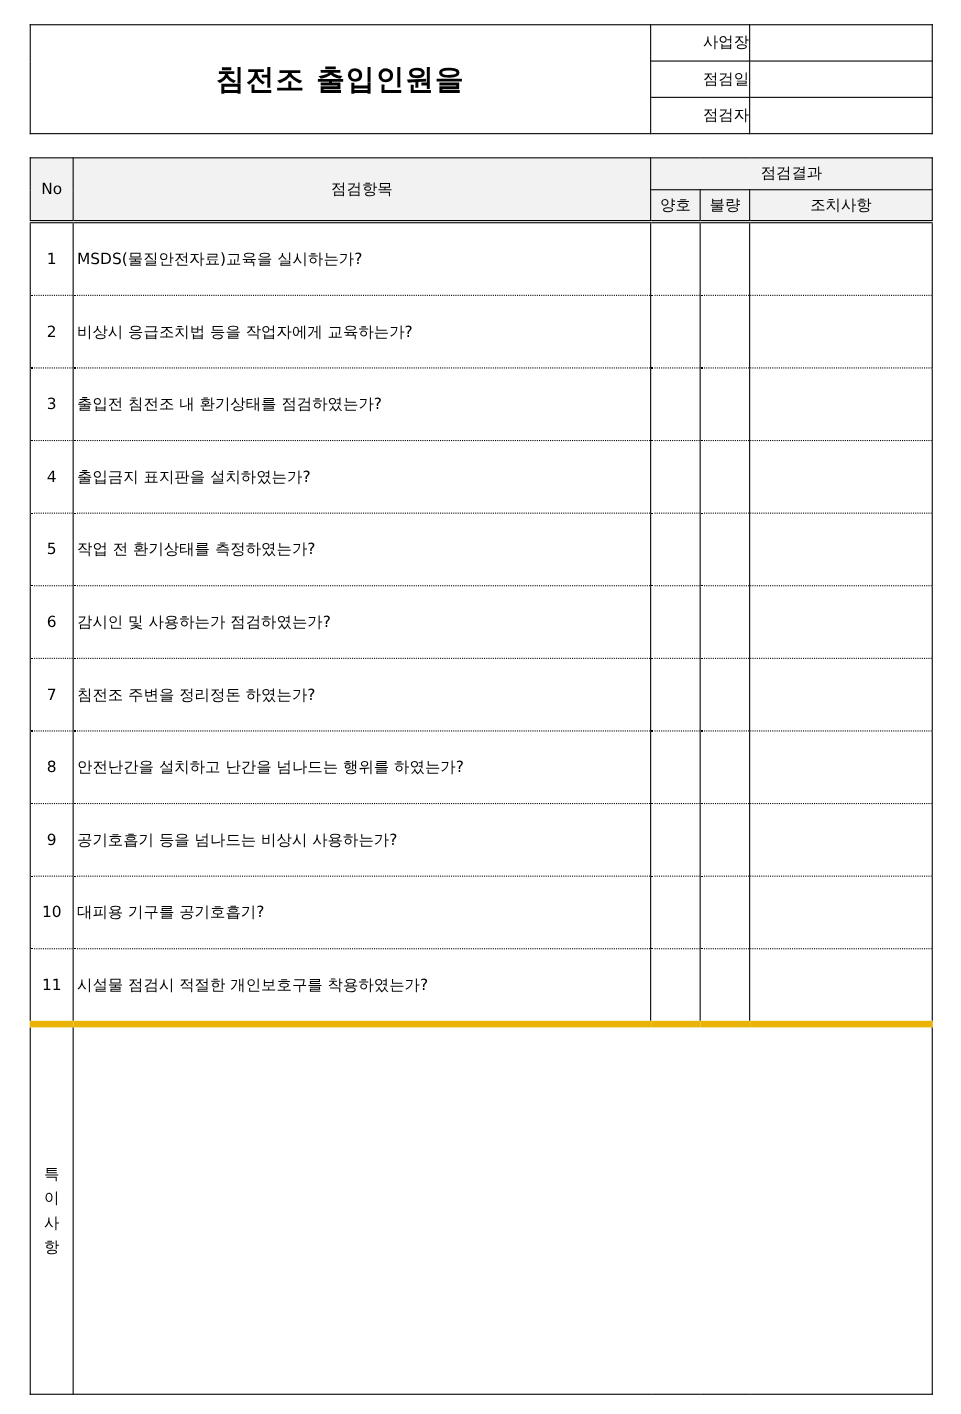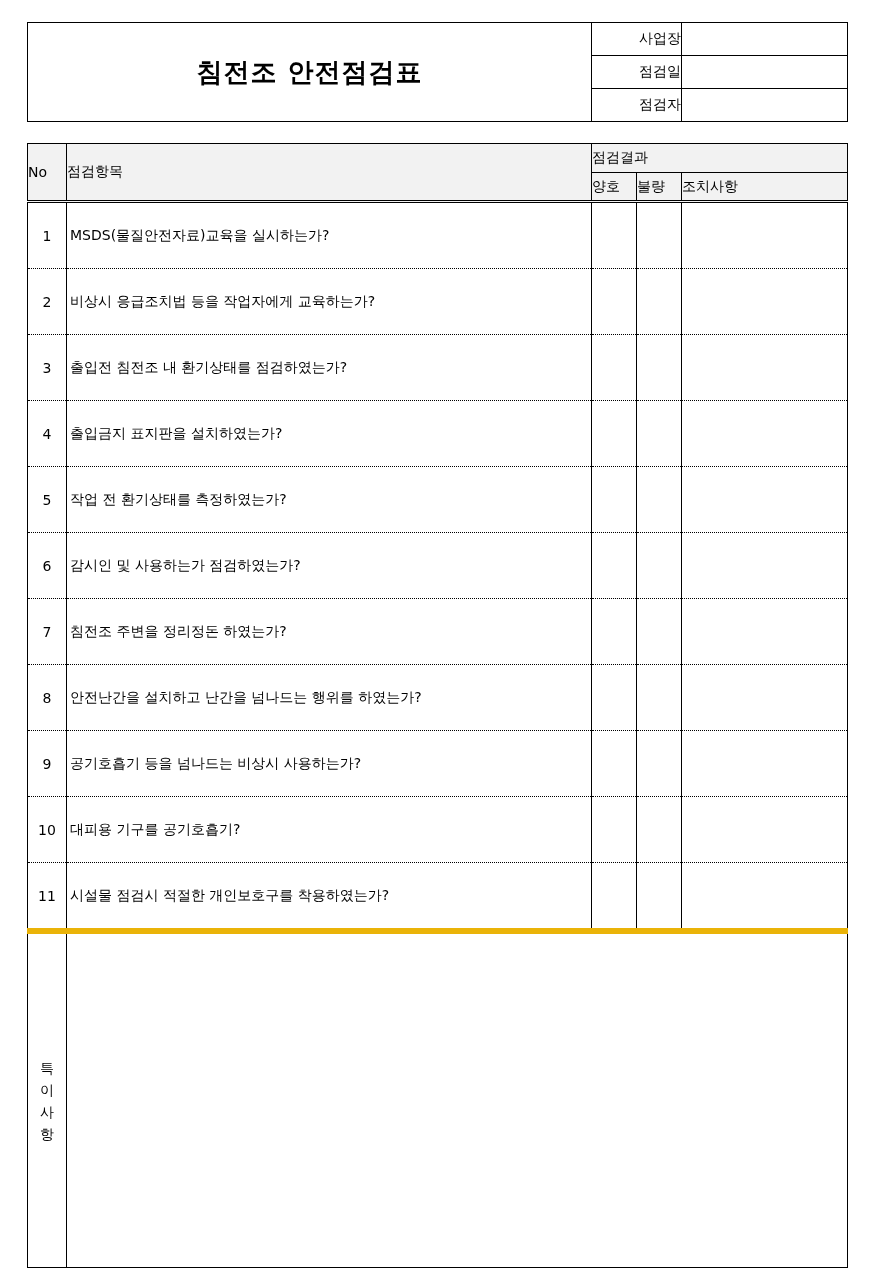--- a/index.html
+++ b/index.html
@@ -5,42 +5,42 @@
   html, body { margin: 0; padding: 0; background: #ffffff; }
   body { width: 874px; height: 1285px; position: relative; font-family: "DejaVu Sans", "Liberation Sans", sans-serif; color: #000; }
   table { border-collapse: collapse; position: absolute; table-layout: fixed; }
   td { padding: 0; font-size: 14px; }
   #header-table { left: 27px; top: 22px; width: 820px; height: 100px; border: 1.5px solid #000; }
   #header-table td { border: 1px solid #000; }
   .title { text-align: center; font-size: 26px; font-weight: bold; letter-spacing: 1px; }
   .meta-label { text-align: right; }
   #main-table { left: 27px; top: 143px; width: 820px; border: 1.5px solid #000; }
   #main-table td { border-left: 1px solid #000; border-right: 1px solid #000; }
-  .hdr { background: #f2f2f2; text-align: left; border: 1px solid #000; }
+  .hdr { background: #f2f2f2; text-align: center; border: 1px solid #000; }
   .hdr-bottom { border-bottom: 3px double #000 !important; }
   .row td { height: 65px; border-bottom: 1px dotted #000; }
   .row.last td { border-bottom: 6px solid #eab308; }
   .num { text-align: center; }
   .item { padding-left: 3px !important; margin-left: 46px; }
   .remarks td { height: 333px; border-bottom: 1.5px solid #000; }
   .remarks-label { text-align: center; line-height: 22px; }
   .remarks-label span { display: block; }
 </style>
 </head>
 <body>
 
 <table id="header-table">
   <colgroup>
       <col style="width:564px">
       <col style="width:90px">
       <col style="width:166px">
     </colgroup>
   <tbody>
       <tr style="height:33px">
-    <td rowspan="3" class="title">침전조 안전점검표</td>
+    <td rowspan="3" class="title">침전조 출입인원을</td>
     <td class="meta-label">사업장</td>
     <td></td>
   </tr>
   <tr style="height:33px">
     <td class="meta-label">점검일</td>
     <td></td>
   </tr>
   <tr style="height:33px">
     <td class="meta-label">점검자</td>
     <td></td>

